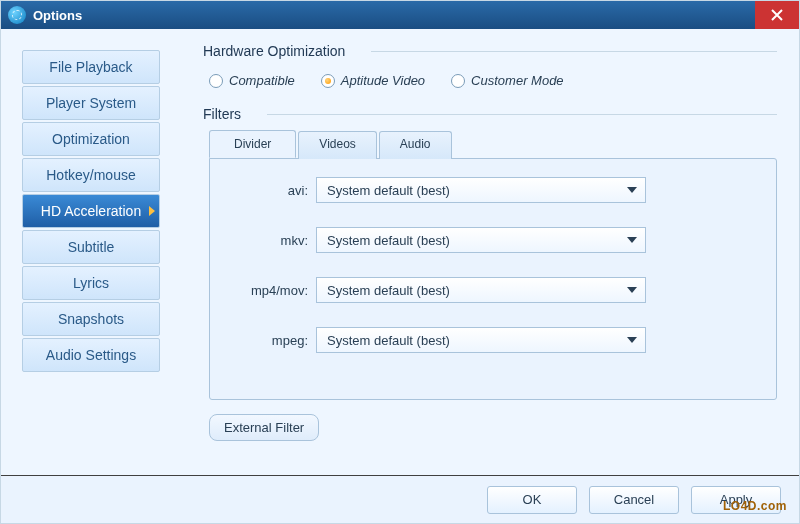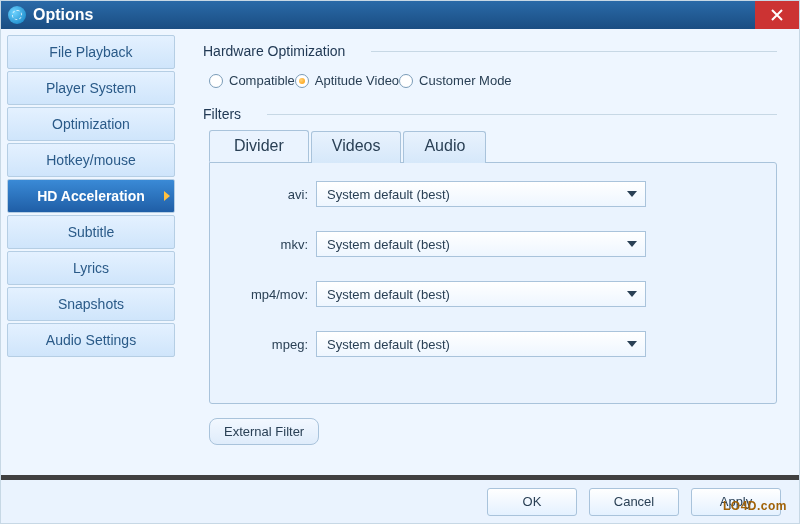--- a/index.html
+++ b/index.html
@@ -1,55 +1,55 @@
 <!DOCTYPE html>
 <html><head>
 <meta charset="utf-8">
 <style>
 * { box-sizing: border-box; margin: 0; padding: 0; font-family: "Segoe UI", Tahoma, sans-serif; }
 body { background: #fff; width: 800px; height: 524px; position: relative; overflow: hidden; }
 
 .window { width: 800px; height: 524px; background: #eef6ff; border: 1px solid #c7d8e5; position: relative; }
 
-.titlebar { height: 28px; background: linear-gradient(to bottom, #2a6aa8, #1a4d82); display: flex; align-items: center; color: #fff; font-size: 16px; font-weight: bold; }
+.titlebar { height: 28px; background: linear-gradient(to bottom, #2a6aa8, #1a4d82); display: flex; align-items: center; color: #fff; font-size: 13px; font-weight: bold; }
 .titlebar-icon { width: 18px; height: 18px; margin: 0 7px; border-radius: 50%; background: radial-gradient(circle at 35% 35%, #6fd3ff, #0a7cc0); position: relative; }
 .titlebar-icon::after { content: ""; position: absolute; inset: 4px; border-radius: 50%; border: 1.5px dashed #fff; opacity: .8; }
 .titlebar-title { flex: 1; }
 .close-btn { width: 44px; height: 28px; background: #cc3333; color: #fff; display: flex; align-items: center; justify-content: center; font-size: 14px; cursor: pointer; }
 .close-btn svg { stroke: #fff; stroke-width: 2; }
 
 .body { display: flex; height: calc(100% - 28px - 48px); }
 
-.sidebar { width: 180px; padding: 6px; }
+.sidebar { width: 180px; padding: 21px; }
 .sidebar-item { height: 34px; display: flex; align-items: center; justify-content: center; font-size: 14px; color: #2a5a88; background: linear-gradient(to bottom, #e4f1ff, #cfe5fb); border: 1px solid #b5cee4; margin-bottom: 2px; cursor: pointer; border-radius: 2px; }
-.sidebar-item.active { background: linear-gradient(to bottom, #3a8ad6, #1f5ea6); color: #fff; position: relative; font-weight: bold; }
+.sidebar-item.active { background: linear-gradient(to bottom, #3a8ad6, #1f5ea6); color: #fff; position: relative; }
 .sidebar-item.active::after { content: ""; position: absolute; right: 4px; top: 50%; transform: translateY(-50%); width: 0; height: 0; border-top: 5px solid transparent; border-bottom: 5px solid transparent; border-left: 6px solid #ffc040; }
 
 .main { flex: 1; padding: 14px 22px 14px 22px; color: #2a4055; font-size: 13px; }
 .section-title { font-weight: normal; font-size: 14px; color: #223a55; display: flex; align-items: center; gap: 26px; margin-bottom: 8px; }
 .section-title .hr { flex: 1; height: 1px; background: #c7d8e5; }
 
-.radio-row { display: flex; padding: 6px 0 18px 6px; align-items: flex-start; }
+.radio-row { display: flex; gap: 26px; padding: 6px 0 18px 6px; align-items: flex-start; font-style: italic; }
 .radio { display: flex; align-items: center; gap: 6px; cursor: pointer; font-size: 13px; }
 .radio .dot { width: 14px; height: 14px; border-radius: 50%; border: 1px solid #7a9cb8; background: #fff; position: relative; }
 .radio.selected .dot::after { content: ""; position: absolute; inset: 3px; border-radius: 50%; background: radial-gradient(circle at 35% 35%, #ffd37a, #ff9a00); }
 
 .tabs { display: flex; gap: 2px; padding: 0 0 0 6px; }
-.tab { padding: 5px 20px; font-size: 16px; color: #2a4055; background: linear-gradient(to bottom, #e8f2fd, #d6e8fa); border: 1px solid #a9c3db; border-bottom: none; border-radius: 3px 3px 0 0; cursor: pointer; position: relative; top: 1px; }
+.tab { padding: 5px 20px; font-size: 12px; color: #2a4055; background: linear-gradient(to bottom, #e8f2fd, #d6e8fa); border: 1px solid #a9c3db; border-bottom: none; border-radius: 3px 3px 0 0; cursor: pointer; position: relative; top: 1px; }
 .tab.active { background: #eaf3fe; border-bottom: 1px solid #eaf3fe; z-index: 2; padding: 6px 24px; top: 0; }
 
 .tab-pane { border: 1px solid #a9c3db; border-radius: 0 3px 3px 3px; background: #eaf3fe; padding: 18px 24px 22px 24px; margin: 0 0 14px 6px; }
 .row { display: flex; align-items: center; margin-bottom: 24px; }
 .row label { width: 82px; text-align: right; padding-right: 8px; font-size: 13px; color: #2a4055; }
 .select { flex: 1; height: 26px; background: linear-gradient(to bottom,#ffffff,#eef6ff); border: 1px solid #a9c3db; display: flex; align-items: center; justify-content: space-between; padding: 0 8px 0 10px; font-size: 13px; color: #2a4055; cursor: pointer; border-radius: 0; max-width: 330px; }
 .select .caret { width: 0; height: 0; border-left: 5px solid transparent; border-right: 5px solid transparent; border-top: 6px solid #2a4055; margin-left: 6px; }
 
 .ext-btn { display: inline-block; padding: 5px 14px; border: 1px solid #a9c3db; background: linear-gradient(to bottom,#f2f8ff,#dfecfb); font-size: 13px; color: #2a4055; cursor: pointer; margin-left: 6px; border-radius: 8px; }
 
-.footer { position: absolute; left: 0; right: 0; bottom: 0; height: 48px; border-top: 5px solid #404040; display: flex; align-items: center; justify-content: flex-end; gap: 12px; padding: 0 18px; background: #eaf3fe; }
+.footer { position: absolute; left: 0; right: 0; bottom: 0; height: 48px; border-top: 1px solid #404040; display: flex; align-items: center; justify-content: flex-end; gap: 12px; padding: 0 18px; background: #eaf3fe; }
 .btn { min-width: 90px; height: 28px; border: 1px solid #a9c3db; background: linear-gradient(to bottom,#ffffff,#e4f1ff); font-size: 13px; color: #2a4055; cursor: pointer; border-radius: 3px; display: flex; align-items: center; justify-content: center; }
 
 .watermark { position: absolute; right: 12px; bottom: 10px; font-size: 12px; color: #a16207; font-weight: bold; letter-spacing: .5px; pointer-events: none; }
 </style>
 </head>
 <body>
 
 <div class="window">
 
   <div class="titlebar">

